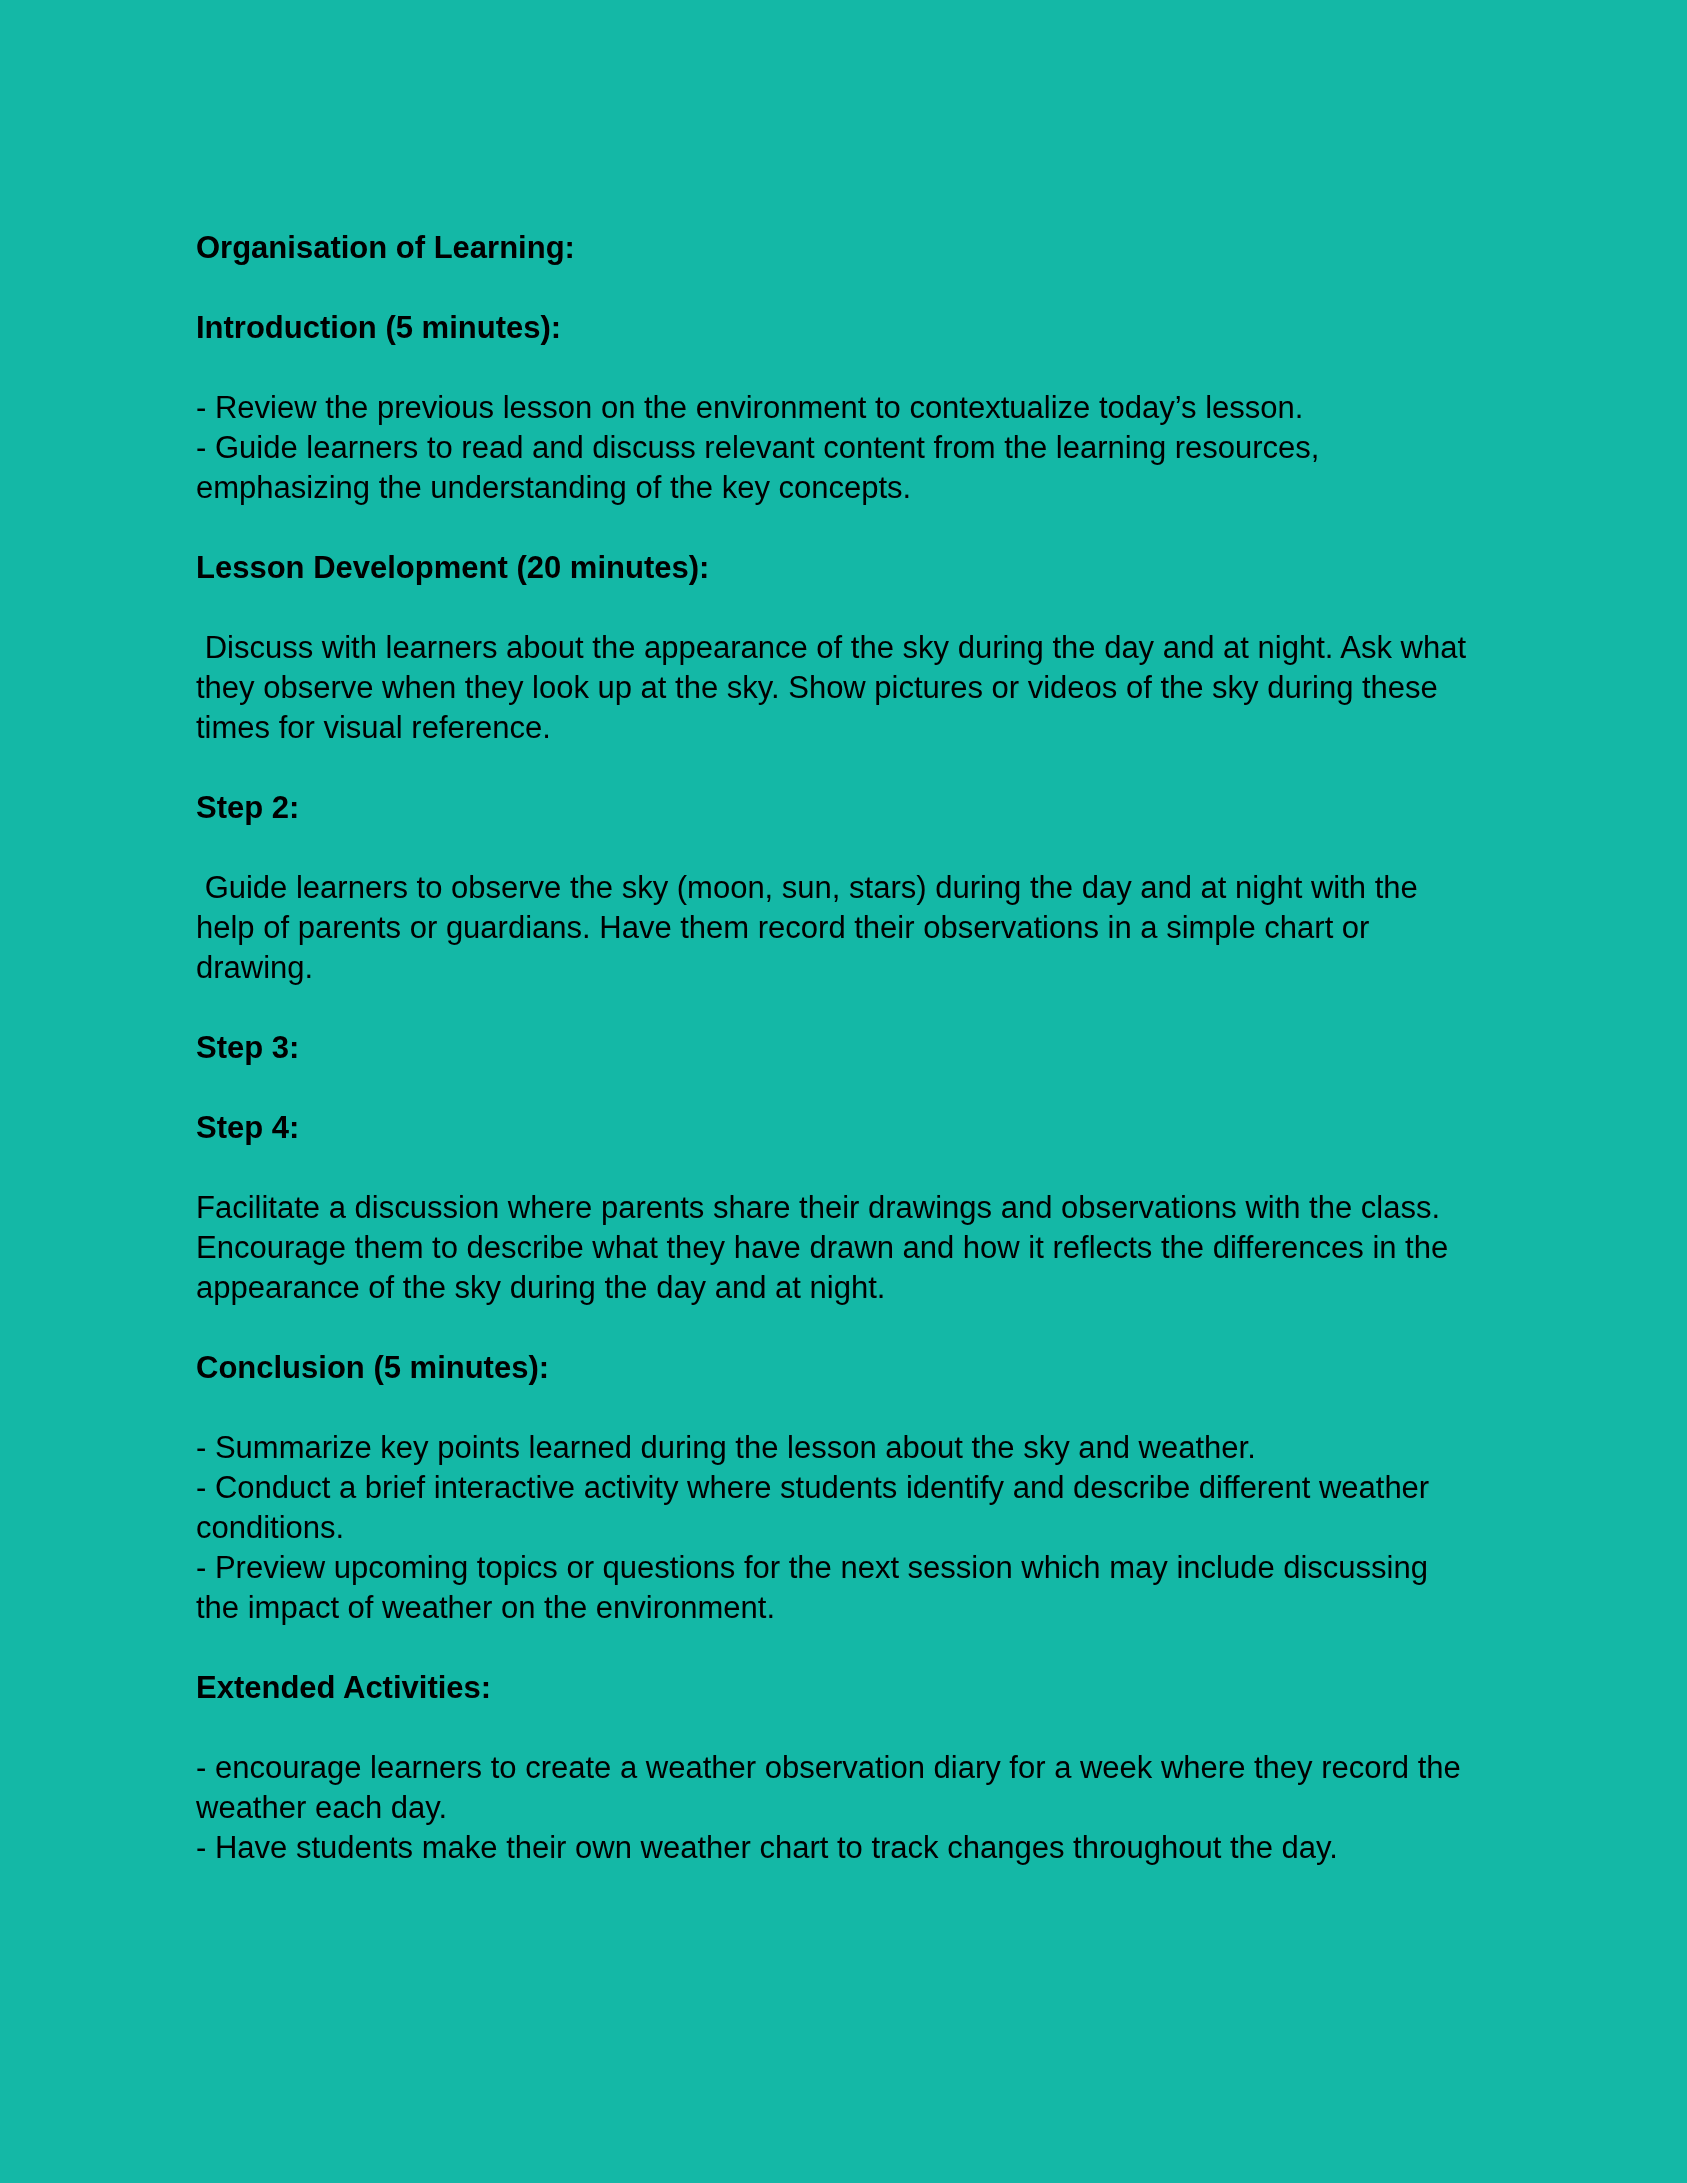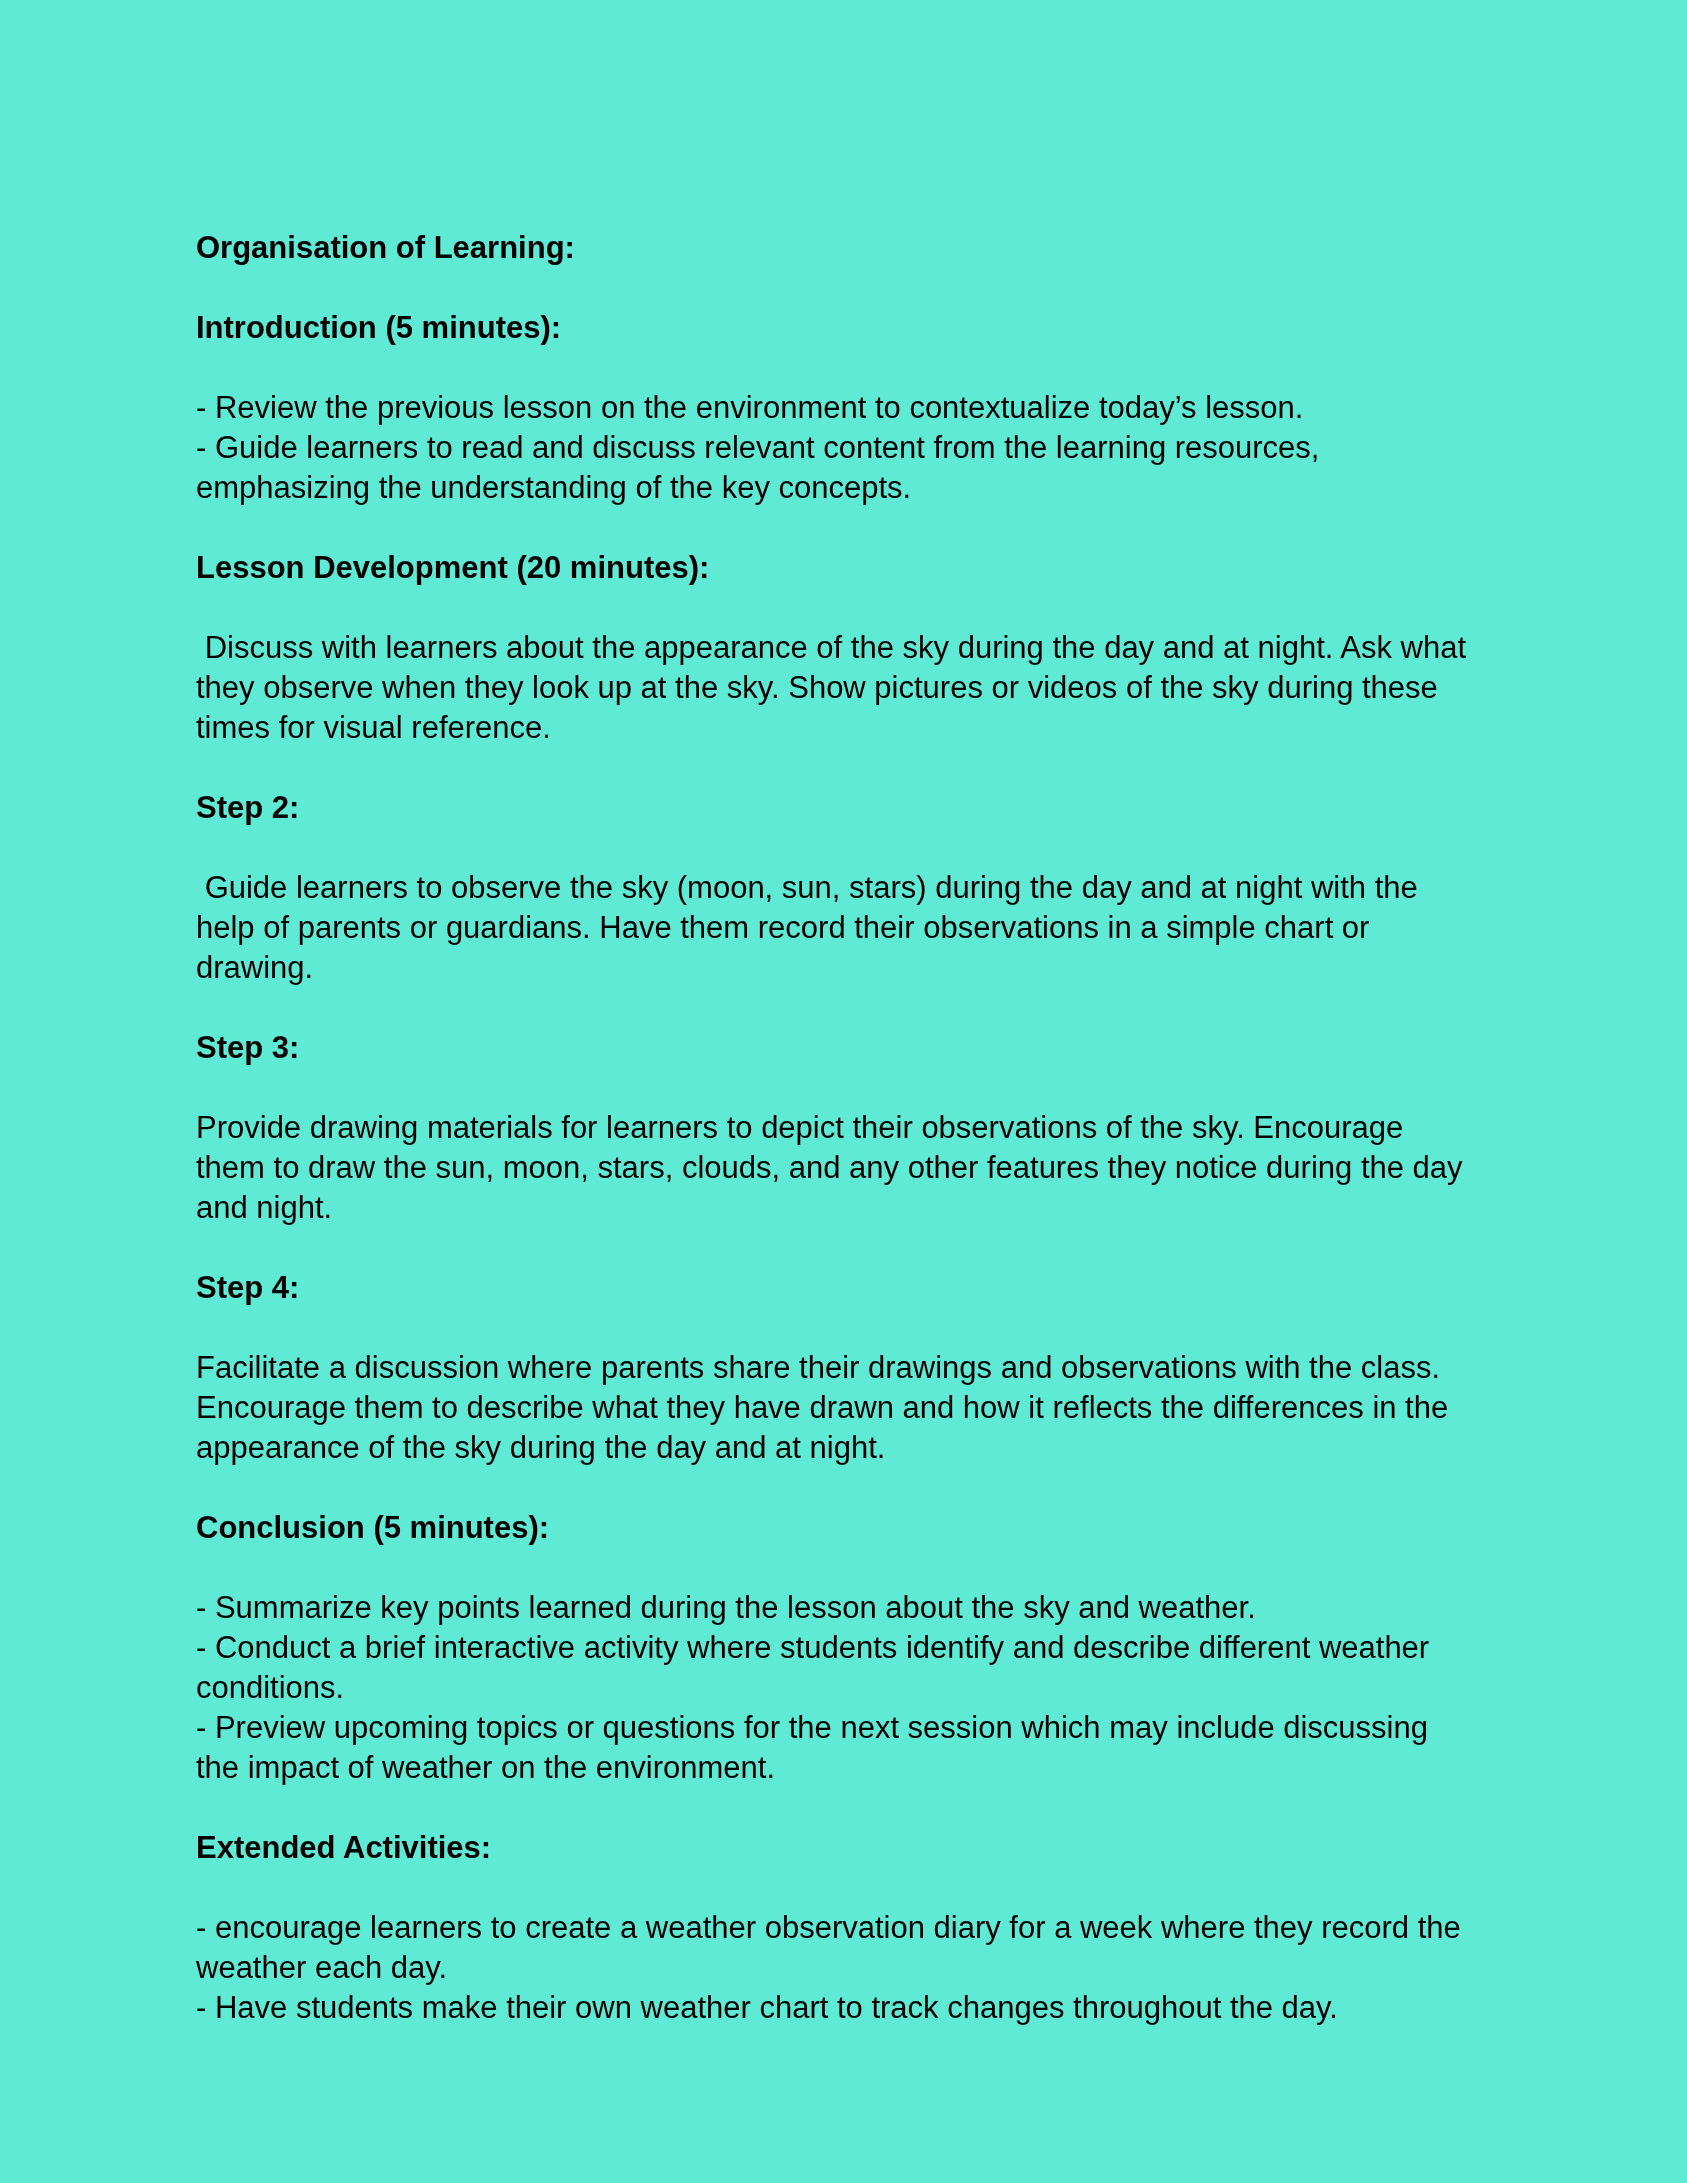--- a/index.html
+++ b/index.html
@@ -8,21 +8,21 @@
     padding: 0;
     background: #ffffff;
   }
   body {
     font-family: "Liberation Sans", sans-serif;
   }
   .page {
     position: relative;
     width: 1687px;
     height: 2183px;
-    background: #5eead4;
+    background: #14b8a6;
     box-sizing: border-box;
     overflow: hidden;
   }
   .content {
     position: absolute;
     left: 196px;
     top: 228px;
     width: 1277px;
   }
   .blk {
@@ -71,21 +71,20 @@
       <p class="blk para step-body"> Discuss with learners about the appearance of the sky during the day and at night. Ask what they observe when they look up at the sky. Show pictures or videos of the sky during these times for visual reference.</p>
     </div>
 
     <div class="blk">
       <p class="blk step-head" style="margin-top:7px"> Step 2:</p>
       <p class="blk para step-body"> Guide learners to observe the sky (moon, sun, stars) during the day and at night with the help of parents or guardians. Have them record their observations in a simple chart or drawing.</p>
     </div>
 
     <div class="blk">
       <p class="blk step-head" style="margin-top:0">Step 3:</p>
-      <p class="blk para step-body">Provide drawing materials for learners to depict their observations of the sky. Encourage them to draw the sun, moon, stars, clouds, and any other features they notice during the day and night.</p>
     </div>
 
     <div class="blk">
       <p class="blk step-head" style="margin-top:12px">Step 4:</p>
       <p class="blk para step-body">Facilitate a discussion where parents share their drawings and observations with the class. Encourage them to describe what they have drawn and how it reflects the differences in the appearance of the sky during the day and at night.</p>
     </div>
 
     <p class="blk heading">Conclusion (5 minutes):</p>
 
     <p class="blk para">- Summarize key points learned during the lesson about the sky and weather.

